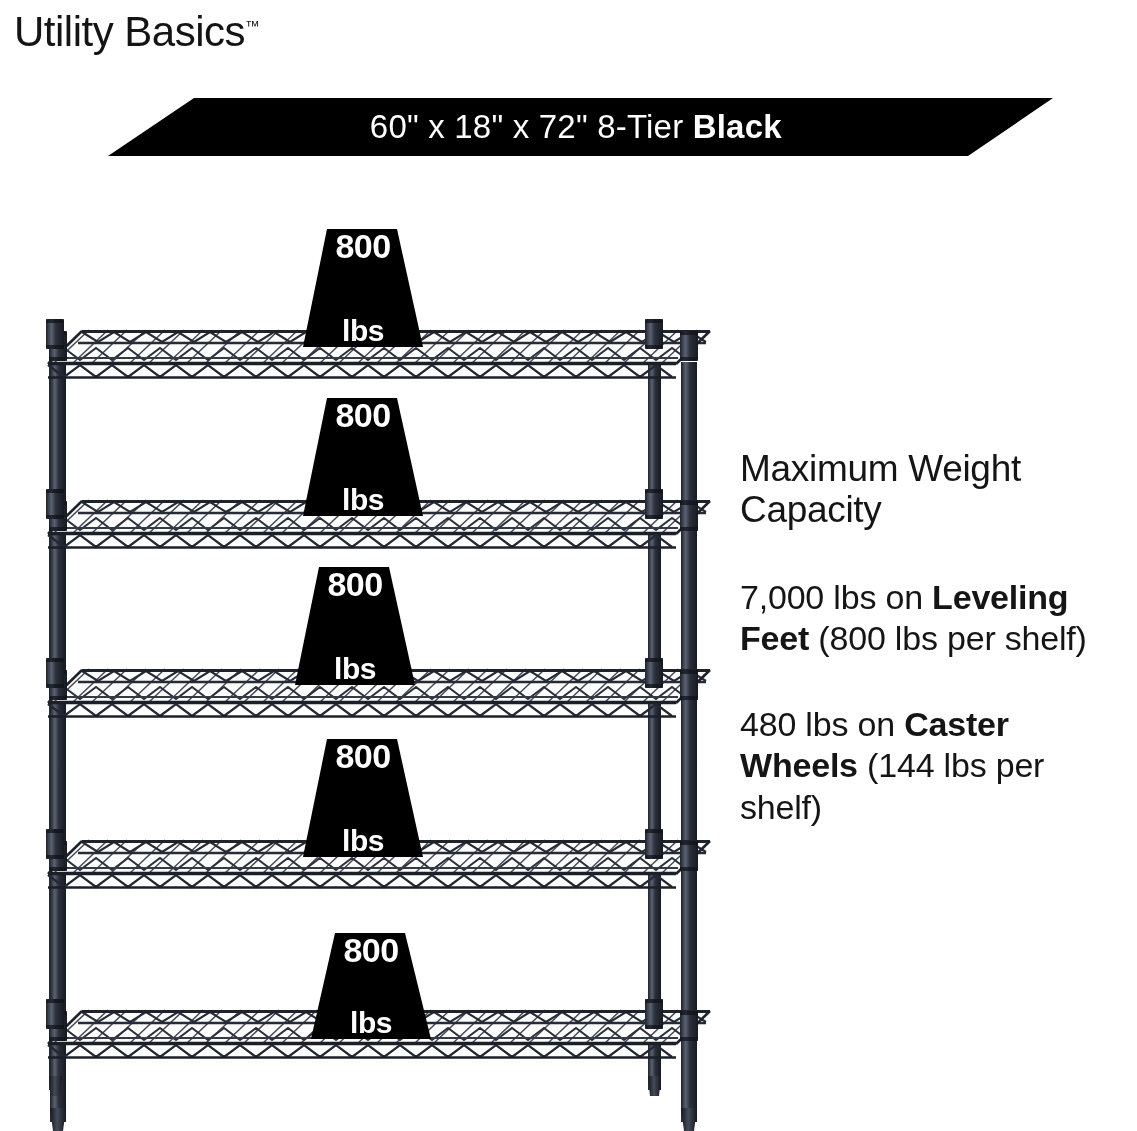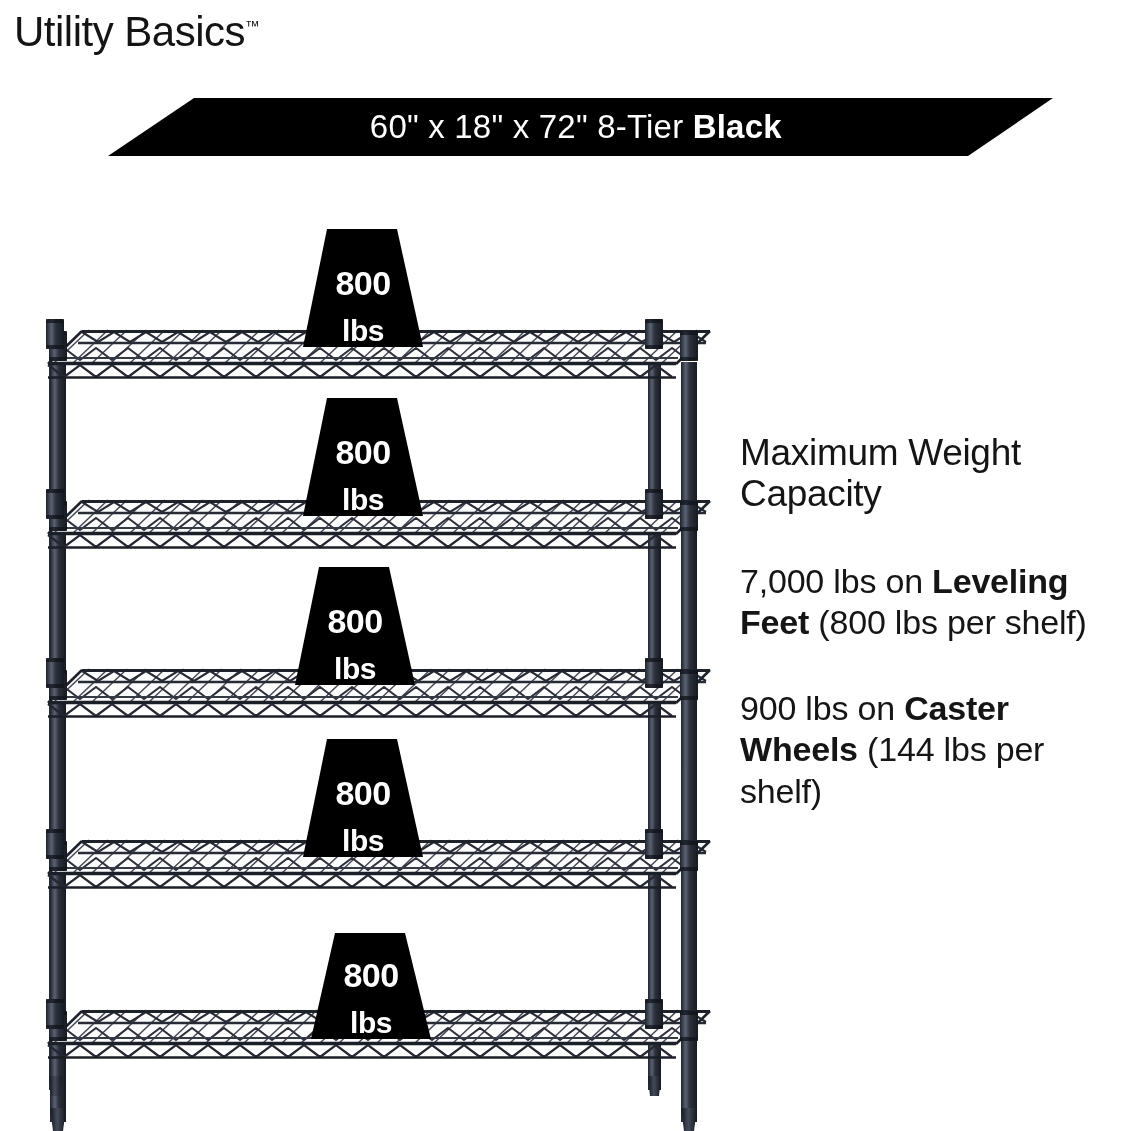--- a/index.html
+++ b/index.html
@@ -31,42 +31,42 @@
   }
   #banner-text{
     position:absolute;left:108px;top:98px;width:945px;height:58px;
     display:flex;align-items:center;justify-content:center;
     color:#ffffff;font-size:33px;font-weight:400;letter-spacing:0.2px;
     white-space:nowrap;pointer-events:none;
   }
   #banner-text b{font-weight:700;}
 
   
-  #copy{position:absolute;left:740px;top:432px;width:392px;}
+  #copy{position:absolute;left:740px;top:448px;width:392px;}
   #copy h2{
     margin:0 0 46px 0;font-size:37px;font-weight:400;line-height:1.12;
     letter-spacing:-0.3px;color:#151515;
   }
   #copy p{
     margin:0 0 44px 0;font-size:34px;font-weight:400;line-height:1.22;
     letter-spacing:-0.2px;color:#151515;
   }
   #copy p:last-child{margin-bottom:0;}
   #copy b{font-weight:700;}
 
   
   #rack{position:absolute;left:28px;top:316px;width:700px;height:815px;}
   #rack svg{display:block;width:700px;height:815px;}
 
   
   .badge{position:absolute;}
   .badge svg{display:block;position:absolute;left:0;top:0;}
   .badge .lbl{
     position:absolute;left:0;top:0;width:100%;height:100%;
-    display:flex;flex-direction:column;align-items:center;justify-content:flex-end;
+    display:flex;flex-direction:column;align-items:center;justify-content:space-between;
     color:#ffffff;font-weight:700;line-height:1.02;pointer-events:none;
   }
   .badge .big{font-size:34px;letter-spacing:-0.5px;}
   .badge .small{font-size:30px;letter-spacing:-0.5px;margin-top:16px;}
 </style>
 </head>
 <body>
 
 <div class="stage">
 
@@ -259,16 +259,16 @@
       <span class="big">800</span>
       <span class="small">lbs</span>
     </div>
   </div>
 
   <div id="copy">
     <h2>Maximum Weight Capacity</h2>
 
     <p><span>7,000 lbs on </span><b>Leveling Feet</b><span> (800 lbs per shelf)</span></p>
 
-    <p><span>900 lbs on </span><b>Caster Wheels</b><span> (144 lbs per shelf)</span></p>
+    <p><span>480 lbs on </span><b>Caster Wheels</b><span> (144 lbs per shelf)</span></p>
   </div>
 
 </div>
 
 </body></html>

